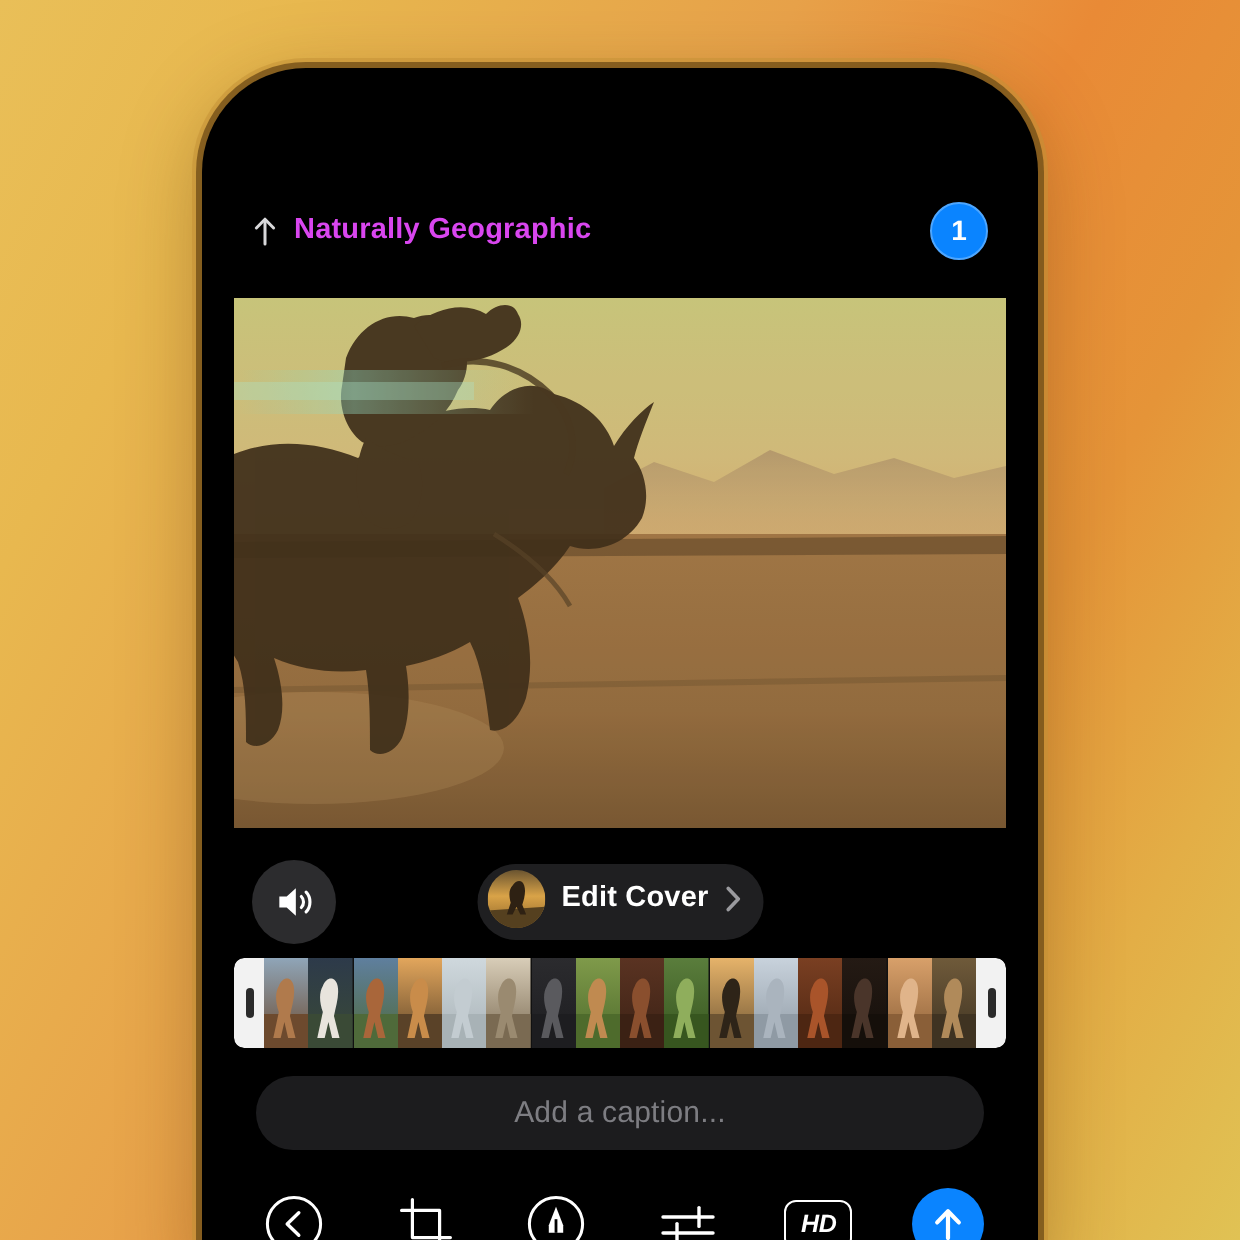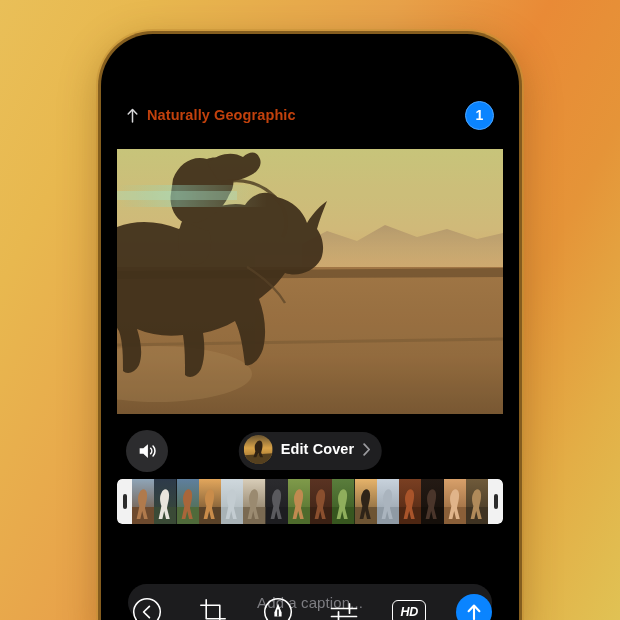--- a/index.html
+++ b/index.html
@@ -68,21 +68,21 @@
   }
 
   .share-arrow {
     width: 13px;
     height: 15px;
     flex: 0 0 auto;
     display: block;
   }
 
   .header-title {
-    color: #c2410c;
+    color: #d946ef;
     font-size: 14.5px;
     font-weight: 600;
     letter-spacing: 0.1px;
     white-space: nowrap;
   }
 
   .count-badge {
     width: 29px;
     height: 29px;
     border-radius: 50%;
@@ -221,21 +221,20 @@
     left: 24px;
     top: 501px;
     width: 364px;
     height: 37px;
     border-radius: 19px;
     background: #1c1c1e;
     display: flex;
     align-items: center;
     justify-content: center;
     box-sizing: border-box;
-    margin-top: 46px;
   }
   .caption-placeholder {
     color: #7d7d82;
     font-size: 15px;
     letter-spacing: 0.1px;
   }
 
   
   .toolbar {
     position: absolute;

